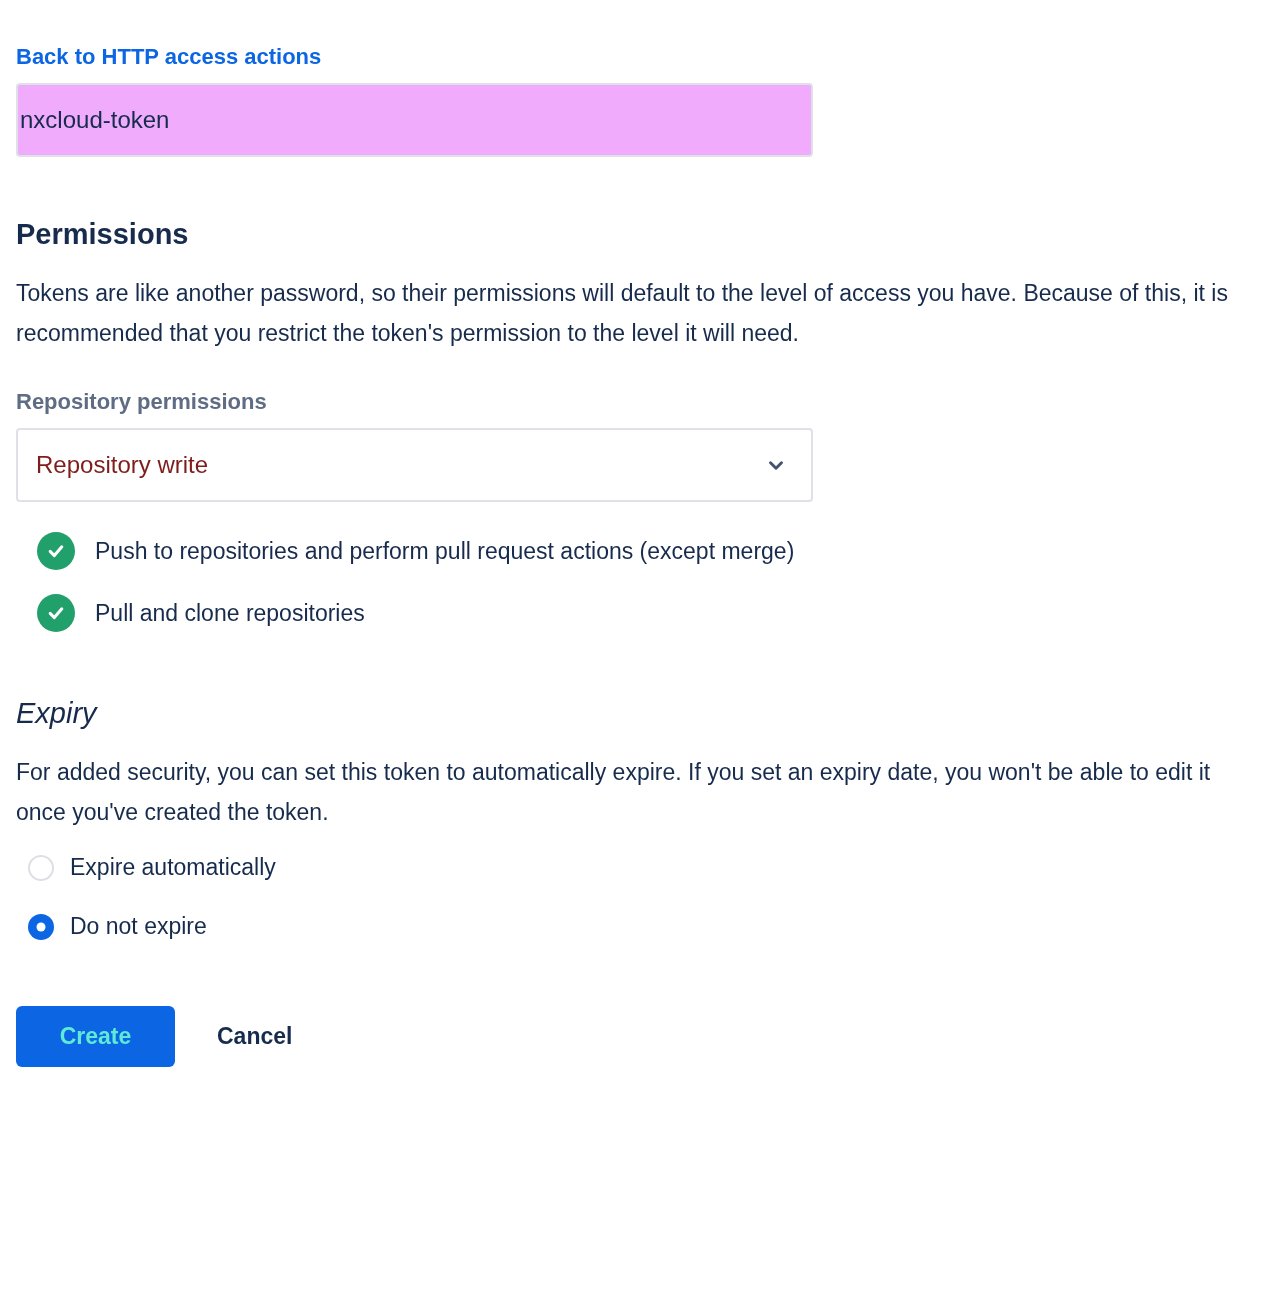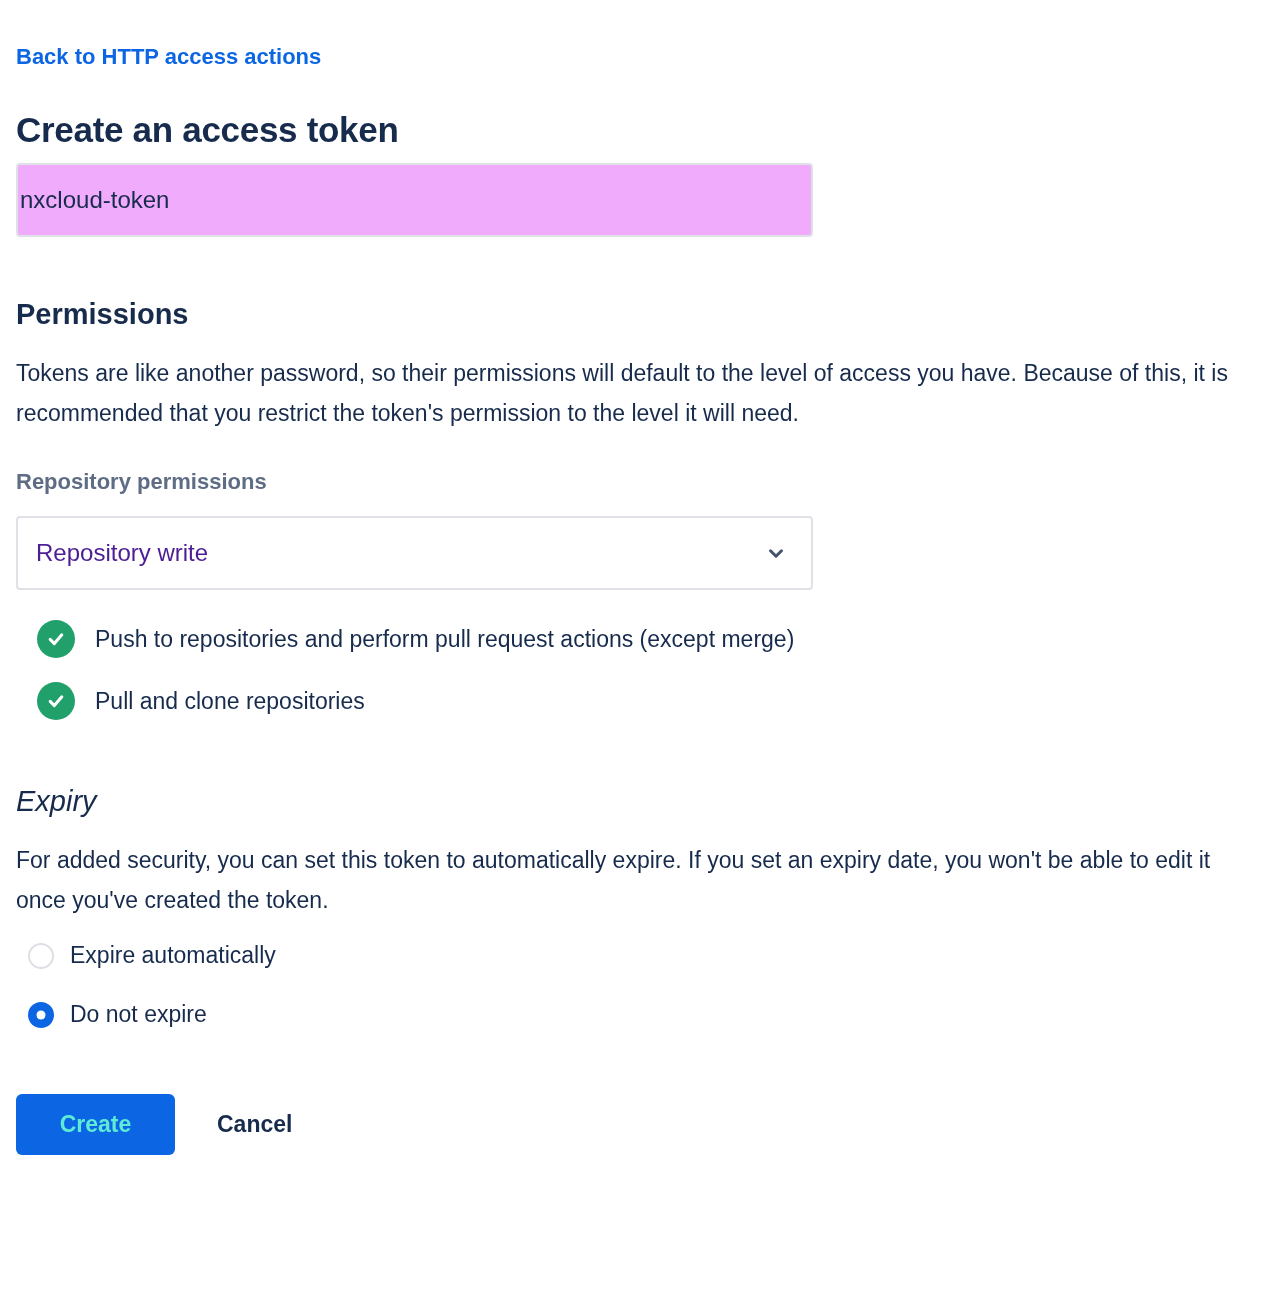--- a/index.html
+++ b/index.html
@@ -64,32 +64,32 @@
   .expiry-heading { margin-top: 64px; font-style: italic; }
   .desc {
     margin-top: 22px;
     font-size: 23px;
     line-height: 40px;
     color: #172B4D;
     max-width: 1212px;
   }
   .repo-label { margin-top: 36px; }
   .select-box {
-    margin-top: 21px;
+    margin-top: 13px;
     width: 797px;
     height: 74px;
     border: 2px solid #DFE1E6;
     border-radius: 4px;
     background: #ffffff;
     display: flex;
     align-items: center;
     justify-content: space-between;
     padding: 0 24px 0 18px;
     font-size: 24px;
-    color: #4c1d95;
+    color: #7f1d1d;
     cursor: pointer;
   }
   .chevron-down {
     width: 22px;
     height: 22px;
     flex: none;
     color: #44546F;
   }
   .allow-intro {
     margin-top: 38px;
@@ -183,21 +183,20 @@
     cursor: pointer;
   }
 </style>
 </head>
 <body>
 
 <div class="page">
 
   <a class="back-link">Back to HTTP access actions</a>
 
-  <h1 class="page-title">Create an access token</h1>
 
 
   <input class="text-input" type="text" value="nxcloud-token" style="">
 
   <h2 class="section-heading permissions-heading">Permissions</h2>
 
   <p class="desc">Tokens are like another password, so their permissions will default to the level of access you have. Because of this, it is recommended that you restrict the token's permission to the level it will need.</p>
 
   <div class="field-label repo-label">Repository permissions</div>
 

